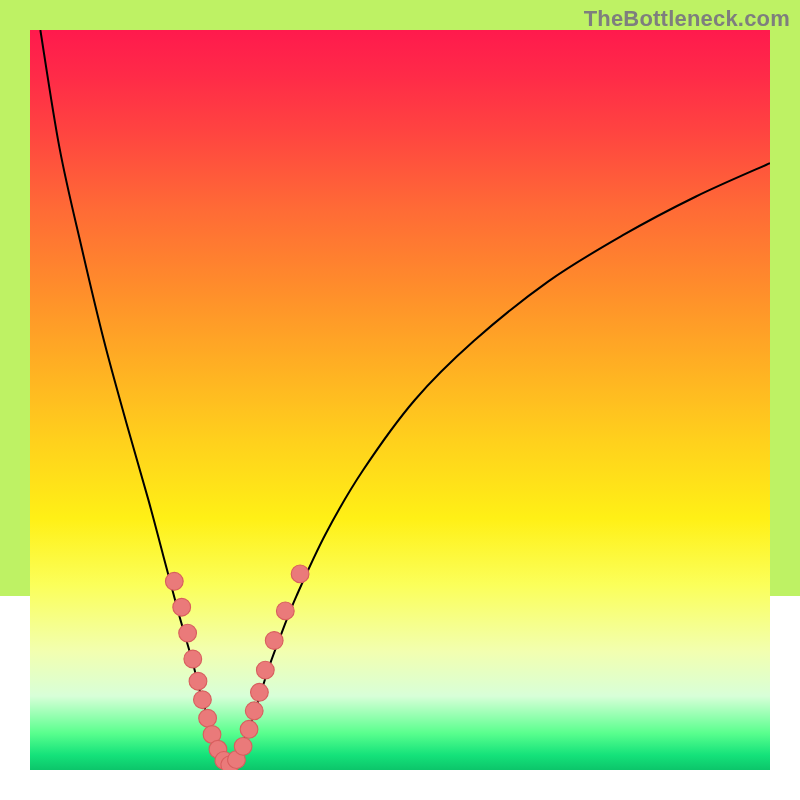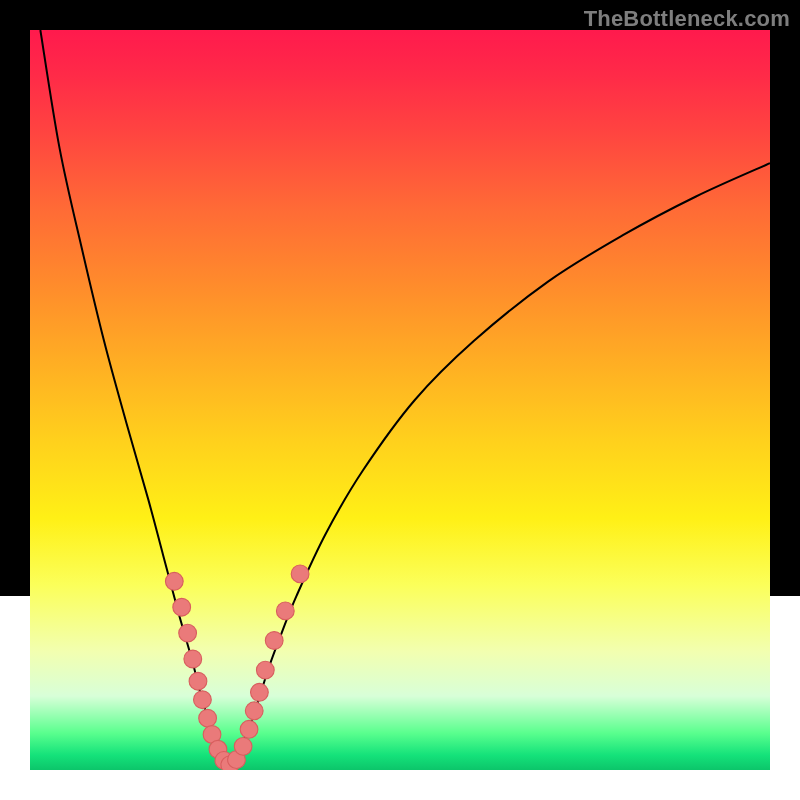--- a/index.html
+++ b/index.html
@@ -5,21 +5,21 @@
   html, body {
     margin: 0;
     padding: 0;
     width: 800px;
     height: 800px;
     overflow: hidden;
   }
   .outer {
     width: 800px;
     height: 596px;
-    background: #000000;
+    background: #bef264;
     position: relative;
   }
   .plot-area {
     position: absolute;
     left: 30px;
     top: 30px;
     width: 740px;
     height: 740px;
     background: linear-gradient(to bottom,
       #ff1a4d 0%,

